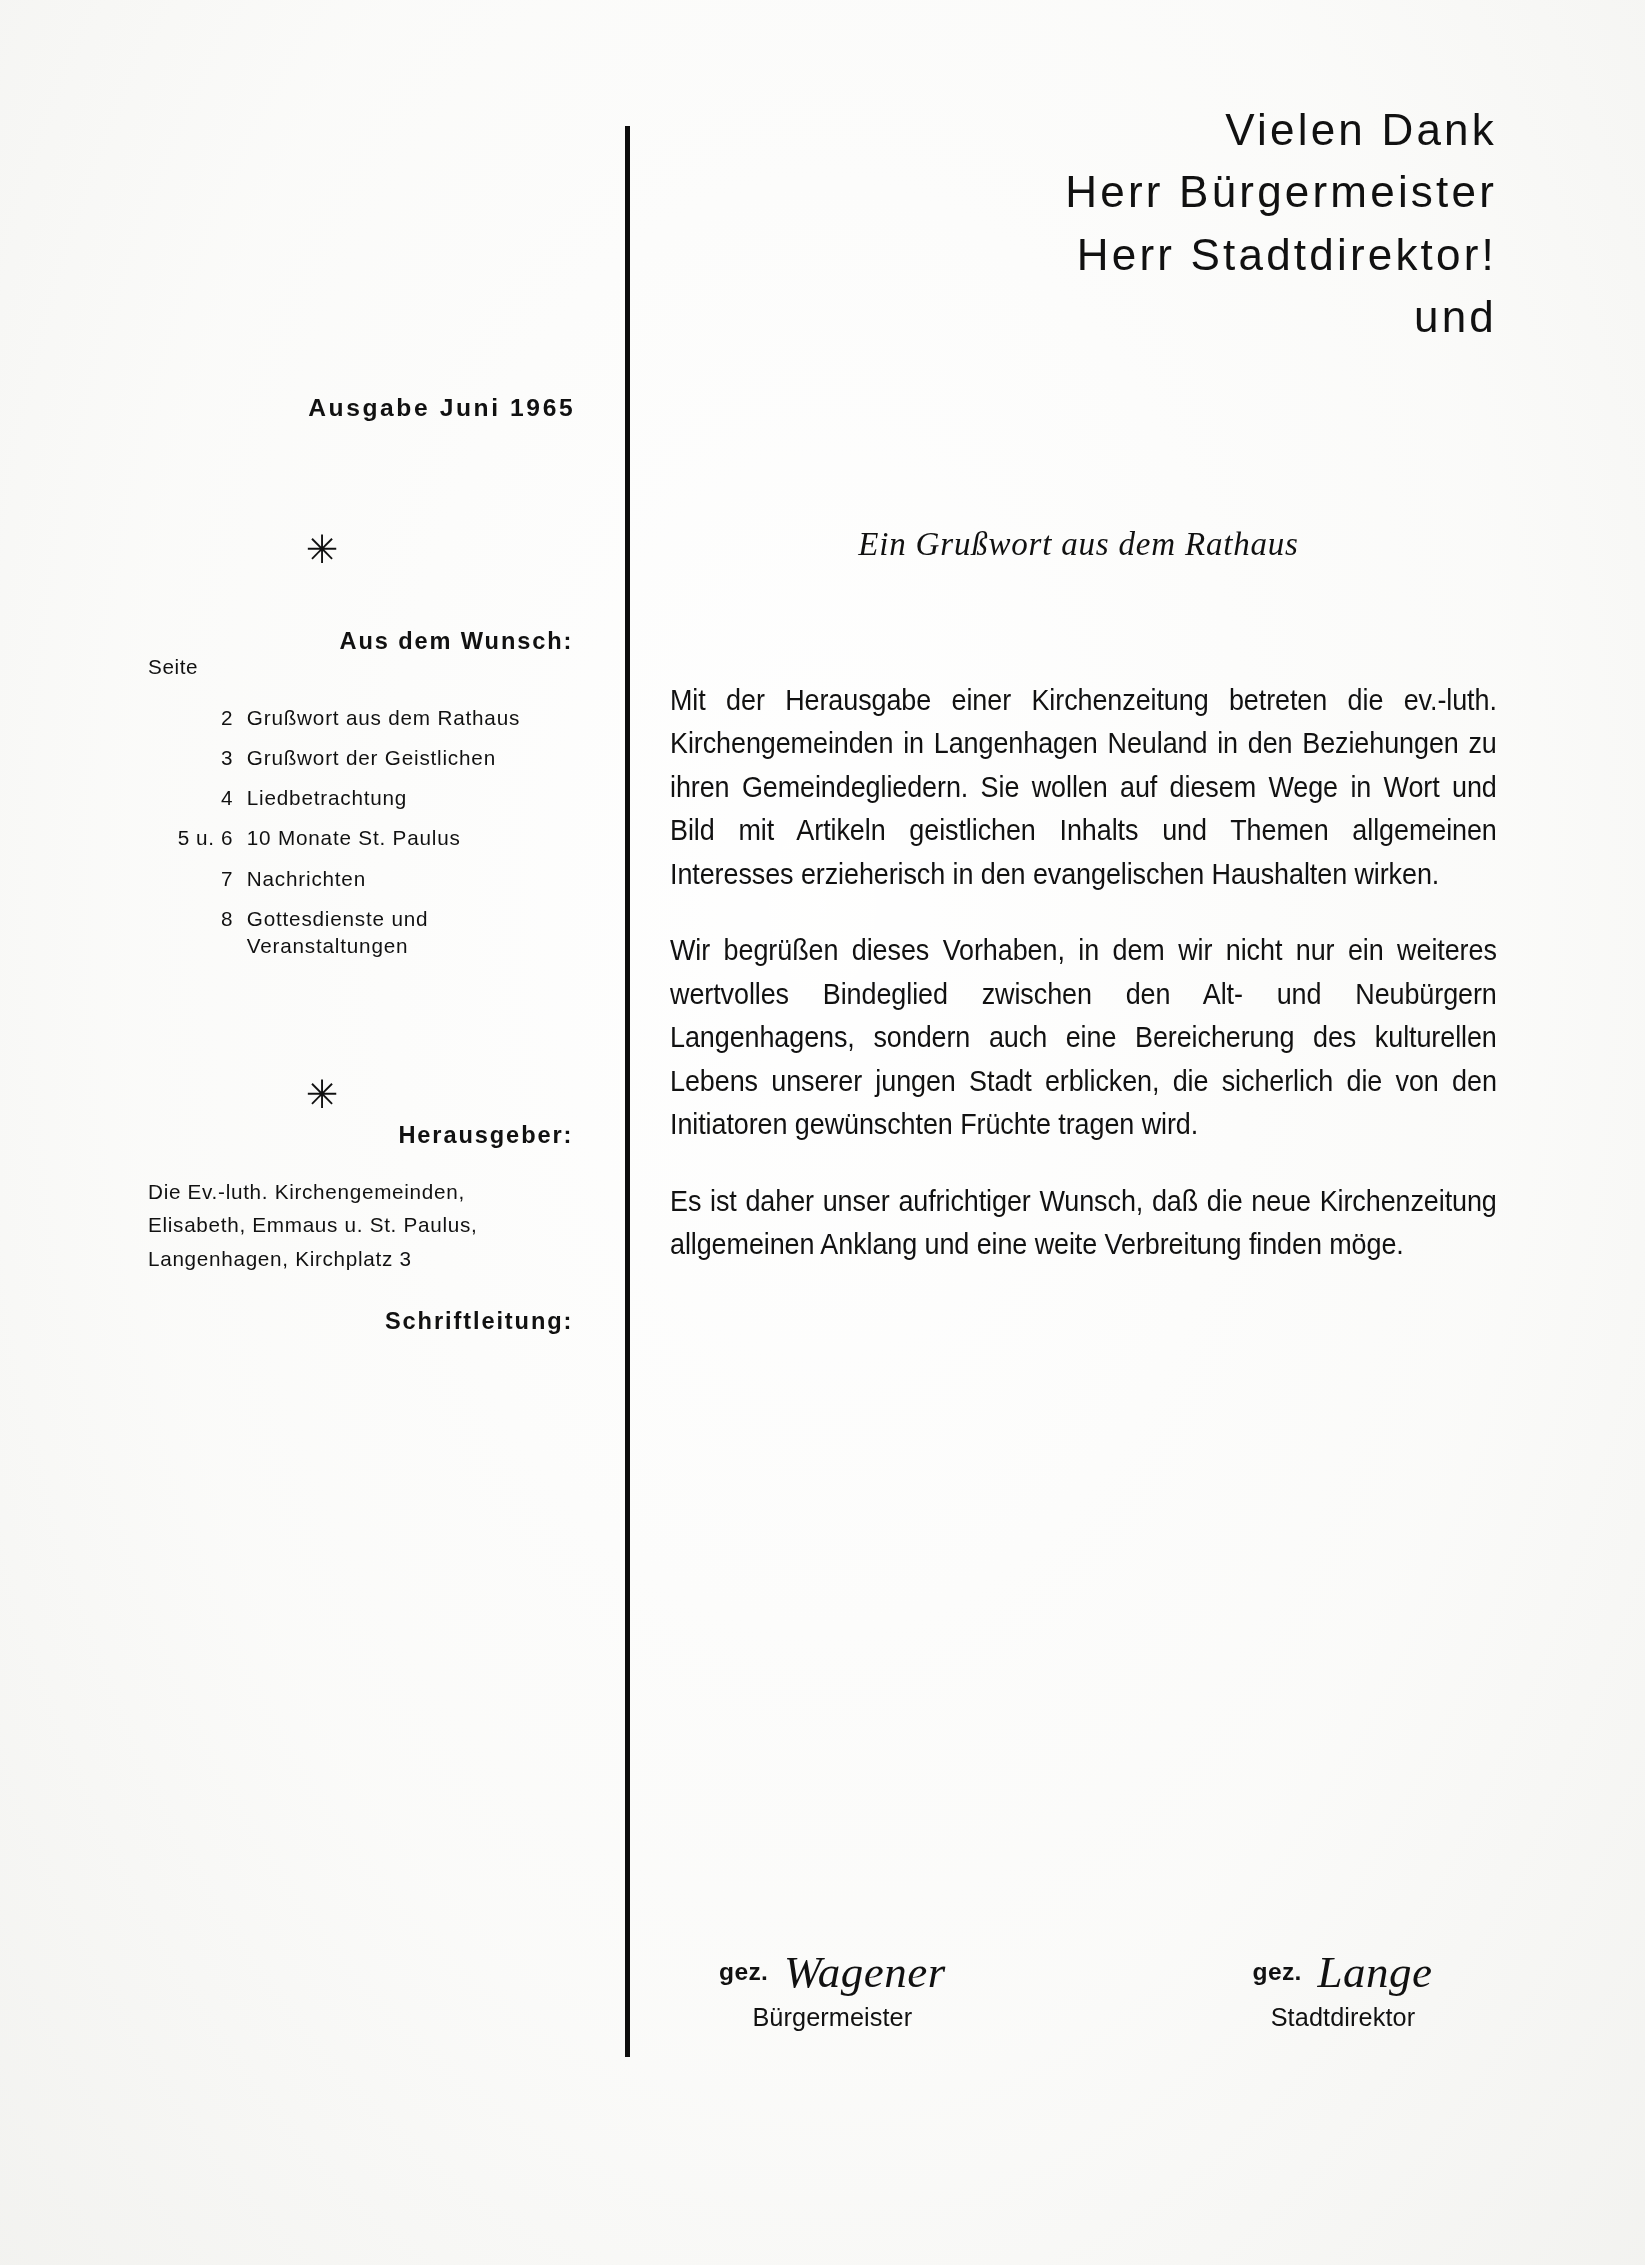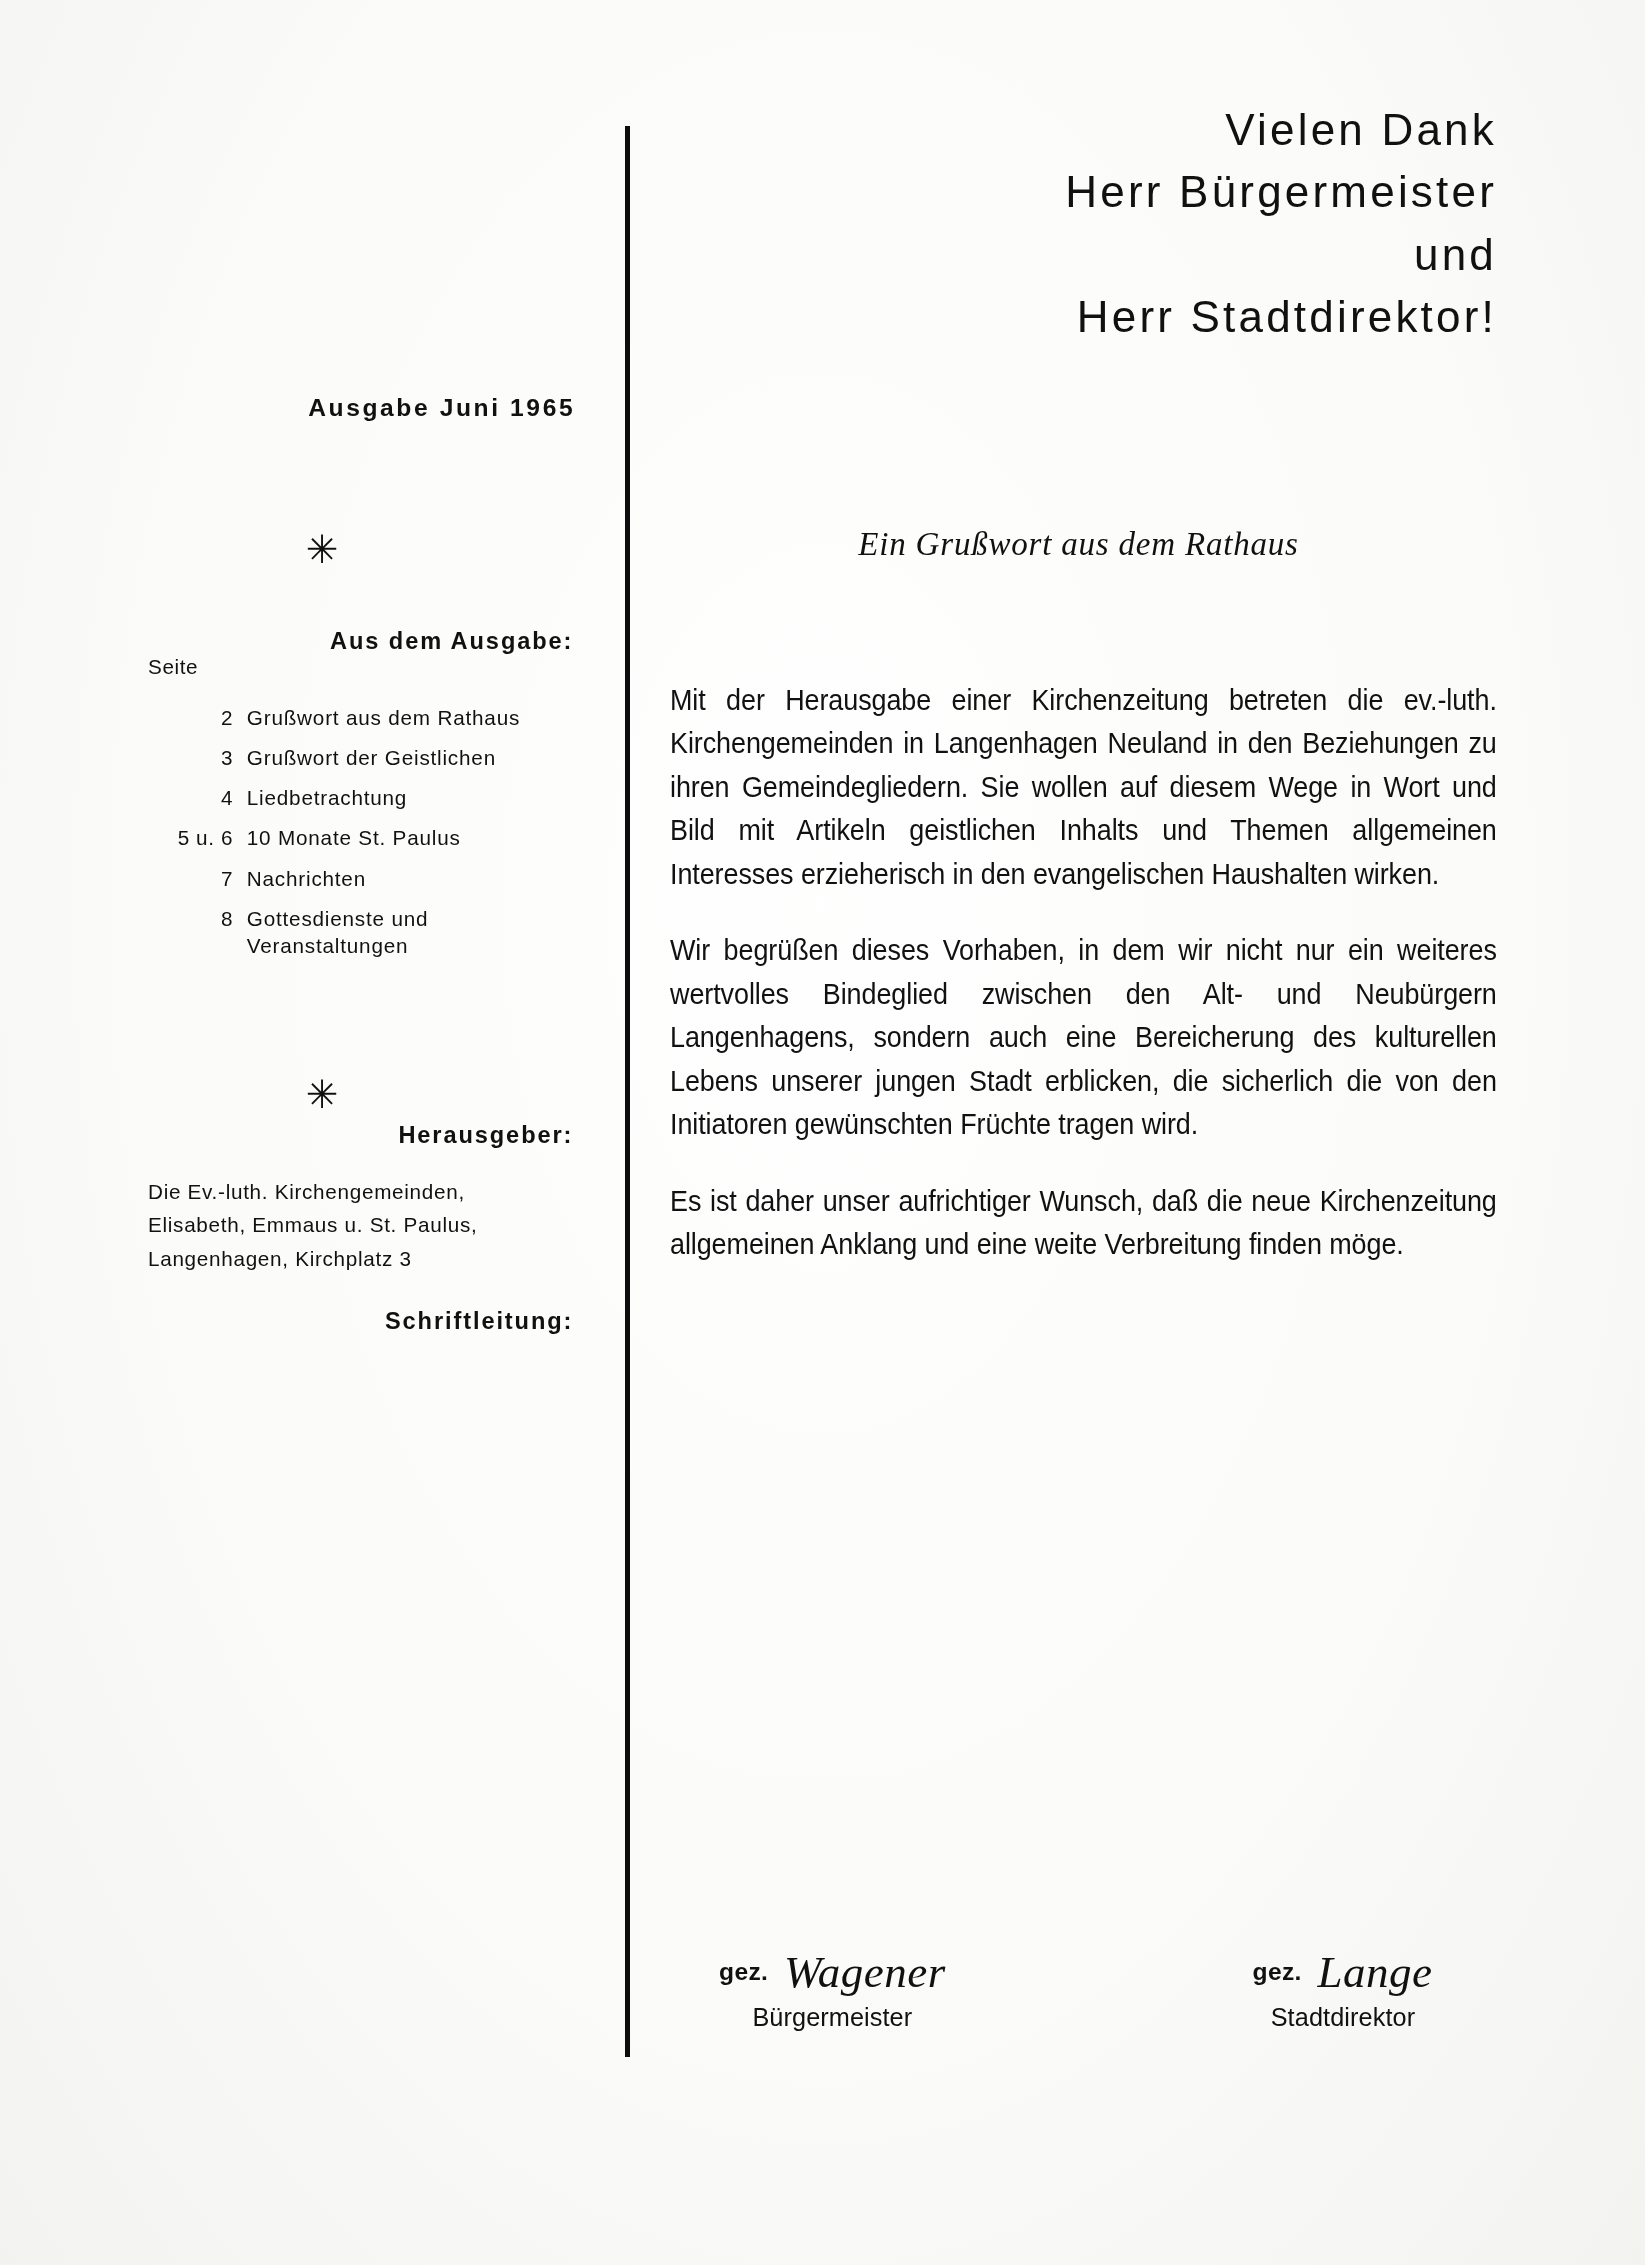--- a/index.html
+++ b/index.html
@@ -227,21 +227,21 @@
 
   <div class="divider-rule"></div>
 
   <div class="left-col">
 
     <div class="issue-line">Ausgabe Juni 1965</div>
 
     <div class="ornament orn-1">✳</div>
 
     <div class="toc-block">
-      <div class="section-head">Aus dem Ausgabe:</div>
+      <div class="section-head">Aus dem Wunsch:</div>
 
       <div class="toc-seite">Seite</div>
 
       <ul class="toc-list">
         <li class="toc-row">
           <span class="toc-page">2</span>
           <span class="toc-title">Grußwort aus dem Rathaus</span>
         </li>
         <li class="toc-row">
           <span class="toc-page">3</span>
@@ -281,22 +281,22 @@
       <div class="section-head">Schriftleitung:</div>
     </div>
 
   </div>
 
   <div class="right-col">
 
     <div class="masthead">
       <span class="ml">Vielen Dank</span>
       <span class="ml">Herr Bürgermeister</span>
+      <span class="ml">Herr Stadtdirektor!</span>
       <span class="ml">und</span>
-      <span class="ml">Herr Stadtdirektor!</span>
     </div>
 
     <div class="greeting-title">Ein Grußwort aus dem Rathaus</div>
 
     <div class="article-body">
       <p>Mit der Herausgabe einer Kirchenzeitung betreten die ev.-luth. Kirchengemeinden in Langenhagen Neuland in den Beziehungen zu ihren Gemeindegliedern. Sie wollen auf diesem Wege in Wort und Bild mit Artikeln geistlichen Inhalts und Themen allgemeinen Interesses erzieherisch in den evangelischen Haushalten wirken.</p>
       <p>Wir begrüßen dieses Vorhaben, in dem wir nicht nur ein weiteres wertvolles Bindeglied zwischen den Alt- und Neubürgern Langenhagens, sondern auch eine Bereicherung des kulturellen Lebens unserer jungen Stadt erblicken, die sicherlich die von den Initiatoren gewünschten Früchte tragen wird.</p>
       <p>Es ist daher unser aufrichtiger Wunsch, daß die neue Kirchenzeitung allgemeinen Anklang und eine weite Verbreitung finden möge.</p>
     </div>
 

